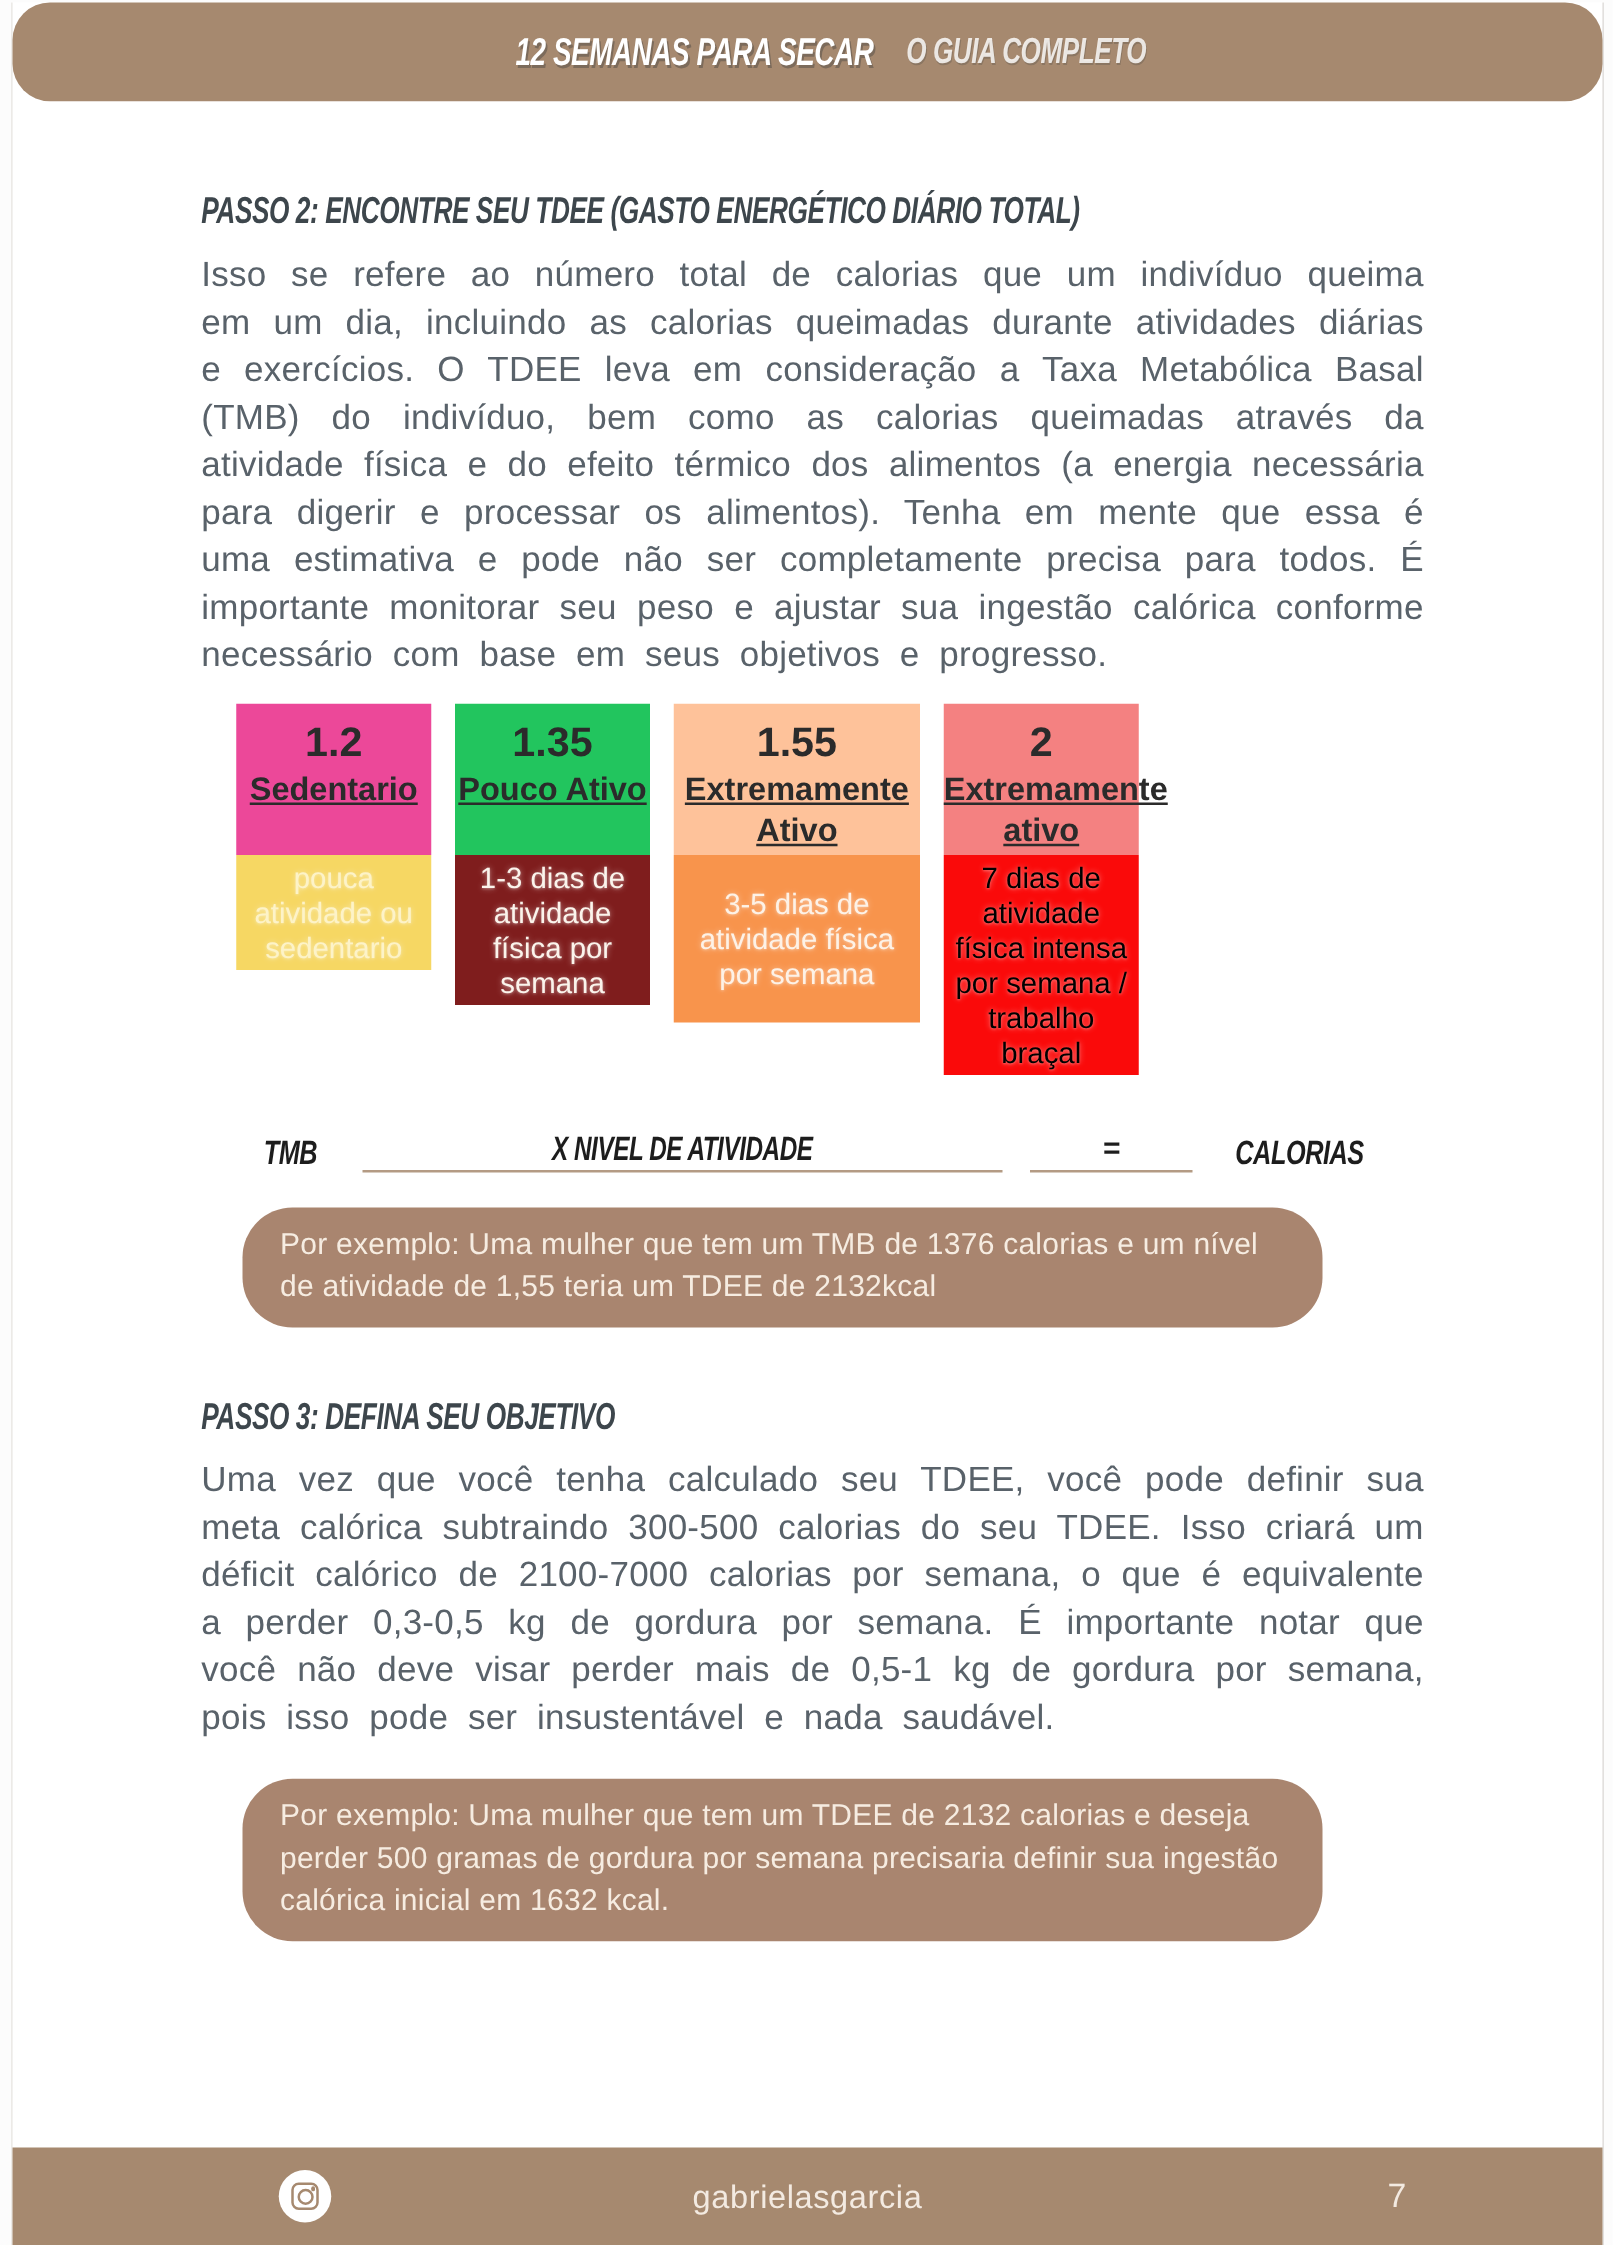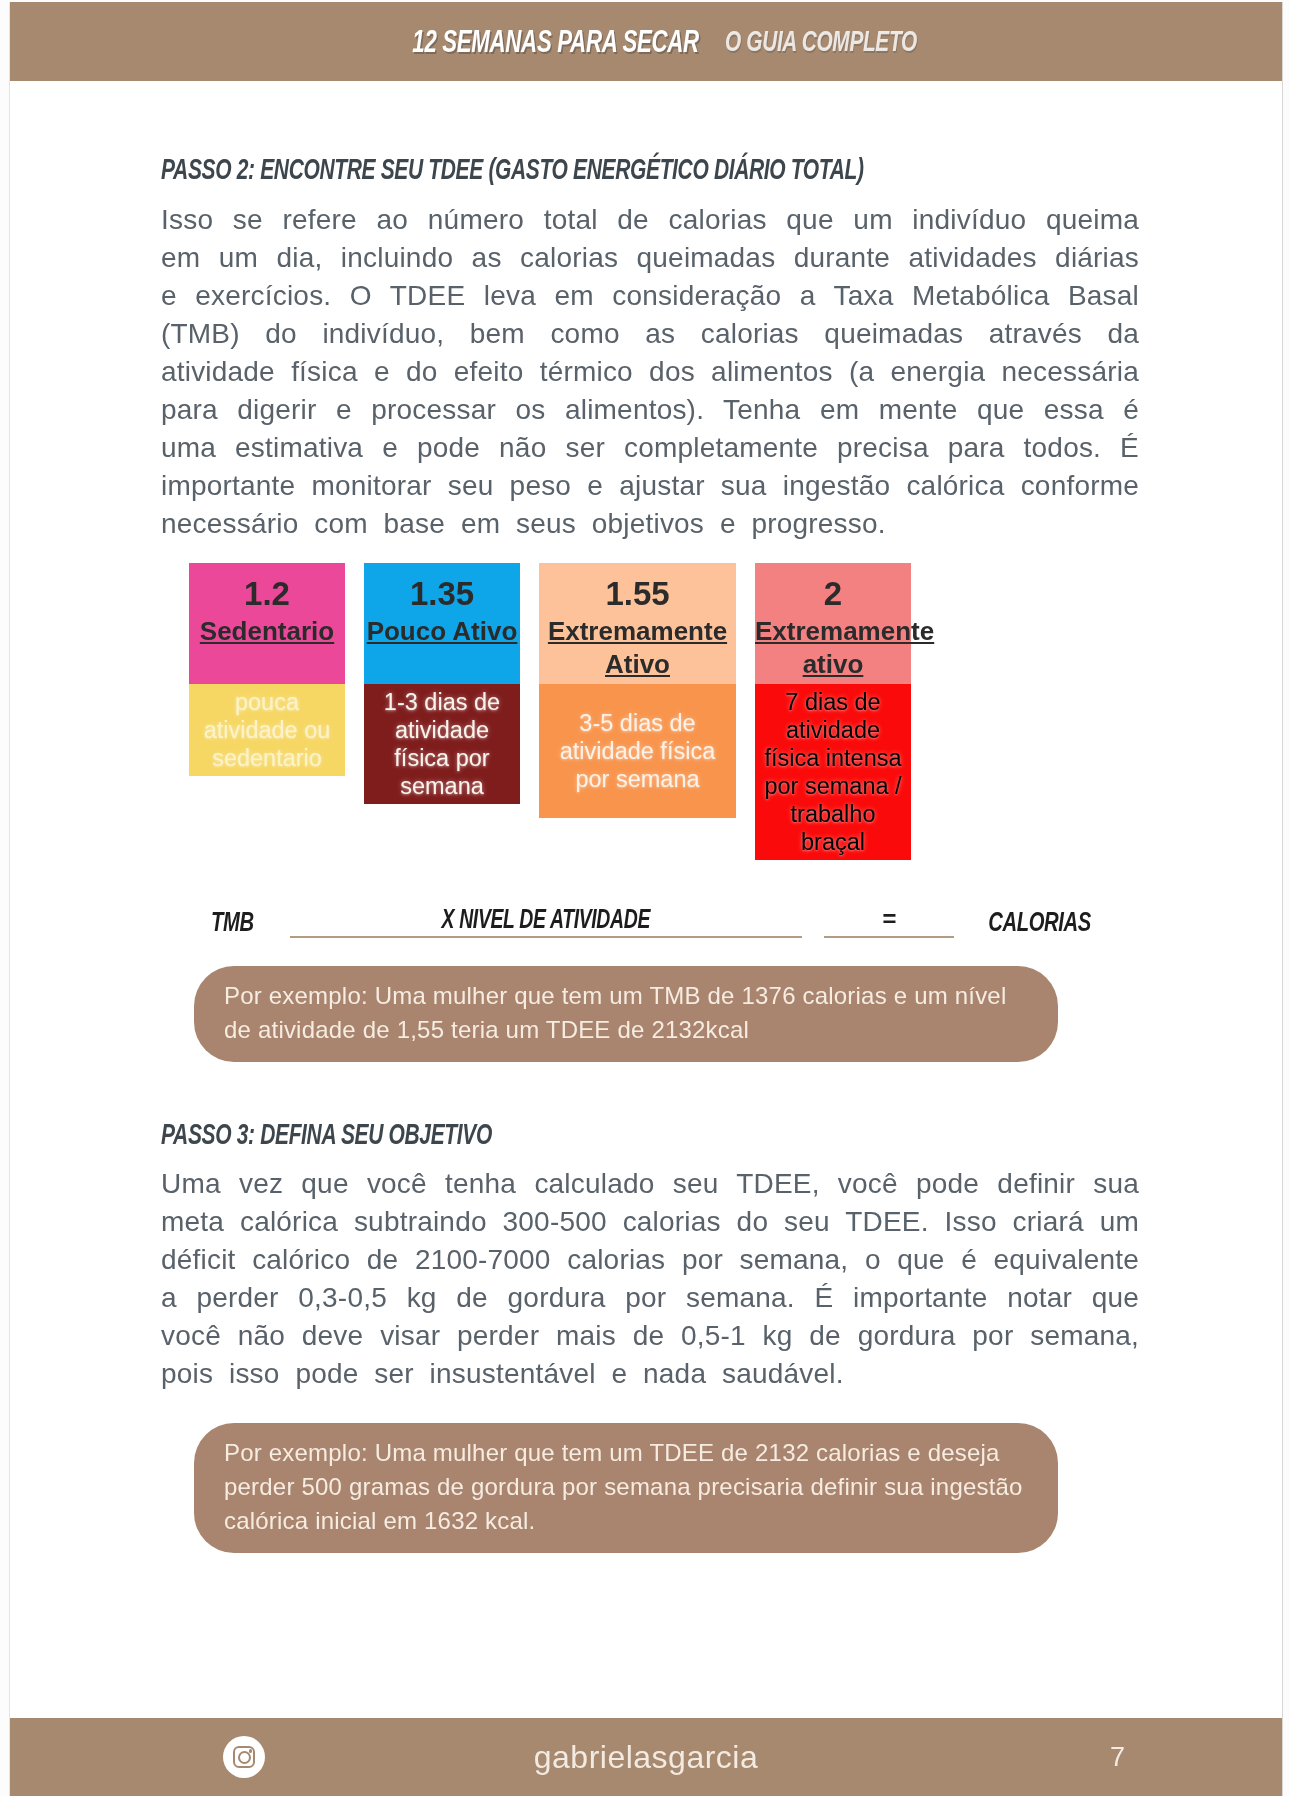--- a/index.html
+++ b/index.html
@@ -11,36 +11,36 @@
   .page{
     position:relative;box-sizing:border-box;
     margin:2px 7px 0 9px;height:1794px;
     background:#ffffff;
     border-left:1px solid #e6e3e0;border-right:1px solid #d9d6d3;
     display:flex;flex-direction:column;
   }
   
   .topbar{
     height:79px;flex:none;background:#a6896f;
-    display:flex;align-items:center;justify-content:center;gap:26px;
+    display:flex;align-items:center;justify-content:center;gap:26px;border-radius:30px;
   }
   .cond{display:inline-block;font-weight:800;font-style:italic;letter-spacing:-.5px;}
   .topbar .t-main{
     font-size:31px;color:#ffffff;transform:scaleX(.72);transform-origin:right center;
     text-shadow:2px 2px 0 rgba(90,82,74,.55);
   }
   .topbar .t-sub{
     font-size:29px;color:rgba(255,255,255,.82);transform:scaleX(.72);transform-origin:left center;
     text-shadow:1px 2px 0 rgba(90,82,74,.35);
   }
   .botbar{
     margin-top:auto;flex:none;height:78px;background:#a6896f;position:relative;
     display:flex;align-items:center;justify-content:center;
   }
-  .botbar .handle{font-size:32px;color:#f3eae1;letter-spacing:.5px;}
+  .botbar .handle{font-size:26px;color:#f3eae1;letter-spacing:.5px;}
   .botbar .pagenum{position:absolute;right:157px;top:50%;transform:translateY(-50%);
     font-size:27px;color:#f3eae1;}
   .ig{position:absolute;left:213px;top:50%;transform:translateY(-50%);
     width:42px;height:42px;border-radius:50%;background:#ffffff;}
   .ig .cam{position:absolute;left:10px;top:10px;width:18px;height:18px;
     border:2px solid #a6896f;border-radius:6px;}
   .ig .lens{position:absolute;left:14.5px;top:14.5px;width:9px;height:9px;
     border:2px solid #a6896f;border-radius:50%;}
   .ig .dot{position:absolute;right:13px;top:13px;width:3.5px;height:3.5px;
     background:#a6896f;border-radius:50%;}
@@ -123,21 +123,21 @@
 
       <div class="card">
         <div class="card-top" style="background-color: #ec4899;">
           <div class="factor">1.2</div>
           <div class="clabel">Sedentario</div>
         </div>
         <div class="card-bottom" style="background-color: rgb(246, 215, 99); color: rgb(253, 243, 200);">pouca atividade ou sedentario</div>
       </div>
 
       <div class="card">
-        <div class="card-top" style="background-color: #0ea5e9;">
+        <div class="card-top" style="background-color: #22c55e;">
           <div class="factor">1.35</div>
           <div class="clabel">Pouco Ativo</div>
         </div>
         <div class="card-bottom" style="background-color: #7f1d1d; color: rgb(251, 244, 236);">1-3 dias de atividade física por semana</div>
       </div>
 
       <div class="card">
         <div class="card-top" style="background-color: rgb(254, 194, 154);">
           <div class="factor">1.55</div>
           <div class="clabel">Extremamente Ativo</div>

